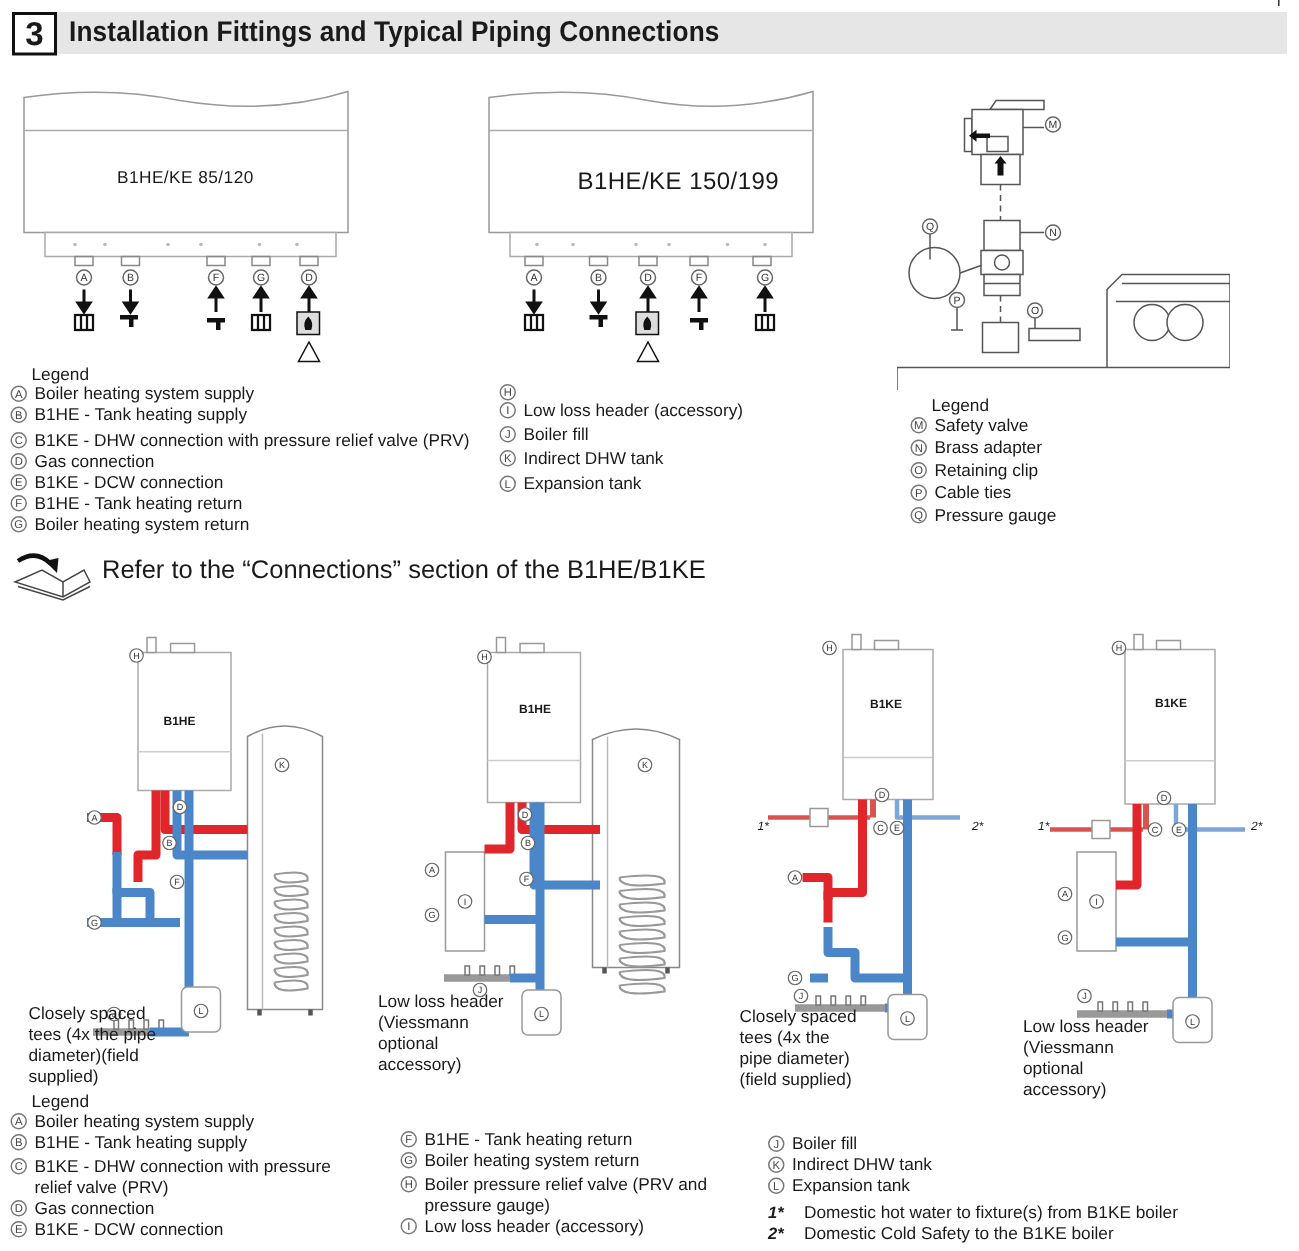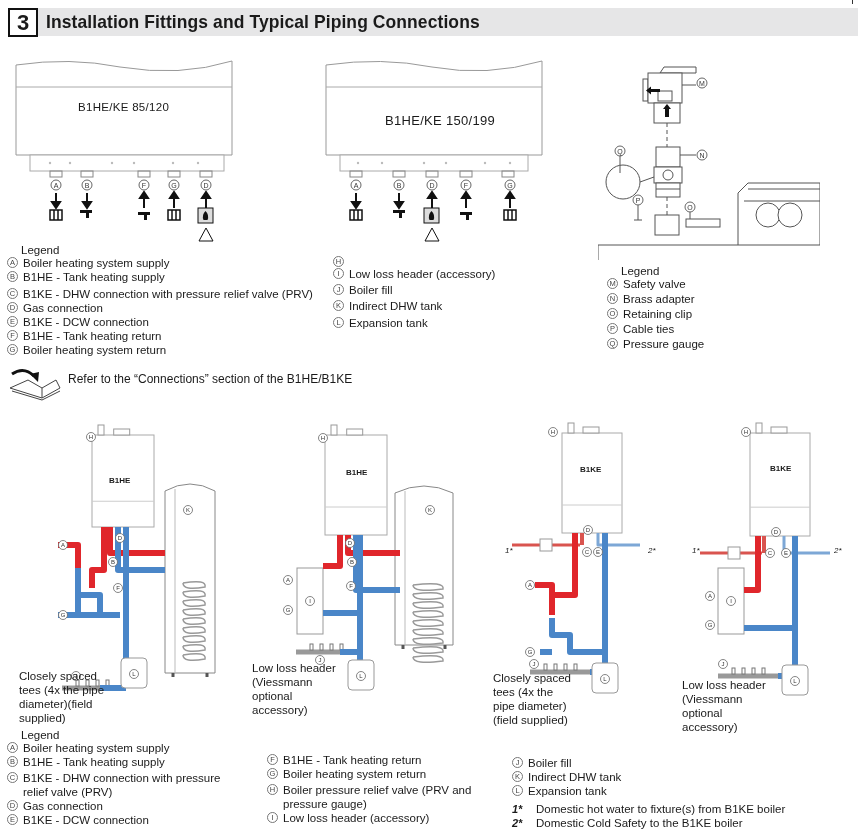--- a/index.html
+++ b/index.html
@@ -13,21 +13,21 @@
     font-family: "Liberation Sans Narrow", "Liberation Sans", sans-serif; transform: scaleX(0.92); transform-origin: left; }
   .corner-tick { position: absolute; left: 852px; top: 0; width: 1px; height: 4px; background: #333; }
 
   .abs { position: absolute; }
   .legend-title { font-size: 11.5px; padding-left: 14px; }
   .legend-item { font-size: 11.5px; line-height: 14px; white-space: nowrap; display: flex; align-items: flex-start; }
   .badge { display: inline-block; width: 11px; height: 11px; border: 1px solid #777; border-radius: 50%; font-size: 7.5px;
     line-height: 9px; text-align: center; color: #444; margin-right: 5px; margin-top: 1px; flex: 0 0 11px; }
   .star-key { display: inline-block; width: 18px; font-style: italic; font-weight: bold; font-size: 11px; margin-right: 6px; }
   .caption { font-size: 11.5px; line-height: 14px; }
-  .note { font-size: 12px; line-height: 13px; }
+  .note { font-size: 17px; line-height: 13px; }
 
   svg text { font-family: "Liberation Sans", sans-serif; }
 </style>
 </head>
 <body>
 
 <div class="corner-tick"></div>
 <div class="header-bar"></div>
 <div class="section-num">3</div>
 <div class="header-title">Installation Fittings and Typical Piping Connections</div>
@@ -84,21 +84,21 @@
     <circle cx="77" cy="130" r="5" fill="#fff" stroke="#666"></circle>
       <text x="77" y="132.5">B</text>
     <circle cx="134" cy="130" r="5" fill="#fff" stroke="#666"></circle>
       <text x="134" y="132.5">F</text>
     <circle cx="164" cy="130" r="5" fill="#fff" stroke="#666"></circle>
       <text x="164" y="132.5">G</text>
     <circle cx="196" cy="130" r="5" fill="#fff" stroke="#666"></circle>
       <text x="196" y="132.5">D</text>
   </g>
 </svg>
-<div class="abs" style="left:78px;top:101px;font-size:11.5px;letter-spacing:0.3px">B1HE/KE 85/120</div>
+<div class="abs" style="left:78px;top:113px;font-size:11.5px;letter-spacing:0.3px">B1HE/KE 85/120</div>
 
 <svg class="abs" style="left:322px;top:55px" width="230" height="190">
   <path d="M4,10 Q60,2 110,12 Q165,22 220,6 L220,100 L4,100 Z" fill="#fff" stroke="#999"></path>
   <line x1="4" y1="32" x2="220" y2="32" stroke="#aaa"></line>
   <rect x="18" y="100" width="188" height="16" fill="#fff" stroke="#aaa"></rect>
   <g fill="#bbb">
       <circle cx="36" cy="108" r="1.2"></circle>
       <circle cx="60" cy="108" r="1.2"></circle>
       <circle cx="102" cy="108" r="1.2"></circle>
       <circle cx="124" cy="108" r="1.2"></circle>
@@ -145,21 +145,21 @@
     <circle cx="77" cy="130" r="5" fill="#fff" stroke="#666"></circle>
       <text x="77" y="132.5">B</text>
     <circle cx="110" cy="130" r="5" fill="#fff" stroke="#666"></circle>
       <text x="110" y="132.5">D</text>
     <circle cx="144" cy="130" r="5" fill="#fff" stroke="#666"></circle>
       <text x="144" y="132.5">F</text>
     <circle cx="188" cy="130" r="5" fill="#fff" stroke="#666"></circle>
       <text x="188" y="132.5">G</text>
   </g>
 </svg>
-<div class="abs" style="left:385px;top:113px;font-size:13px;letter-spacing:0.3px">B1HE/KE 150/199</div>
+<div class="abs" style="left:385px;top:113px;font-size:16px;letter-spacing:0.3px">B1HE/KE 150/199</div>
 
 <svg class="abs" style="left:598px;top:55px" width="222" height="205">
   <g fill="#fff" stroke="#555" stroke-width="1">
     <path d="M62,18 l4,-6 h32 v6 z" fill="#fff"></path>
     <rect x="45" y="24" width="5" height="22"></rect>
     <rect x="50" y="18" width="34" height="30"></rect>
     <rect x="60" y="36" width="14" height="10"></rect>
     <rect x="56" y="48" width="26" height="20"></rect>
     <line x1="69" y1="68" x2="69" y2="92" stroke-dasharray="4,3"></line>
     <rect x="58" y="92" width="24" height="20"></rect>

